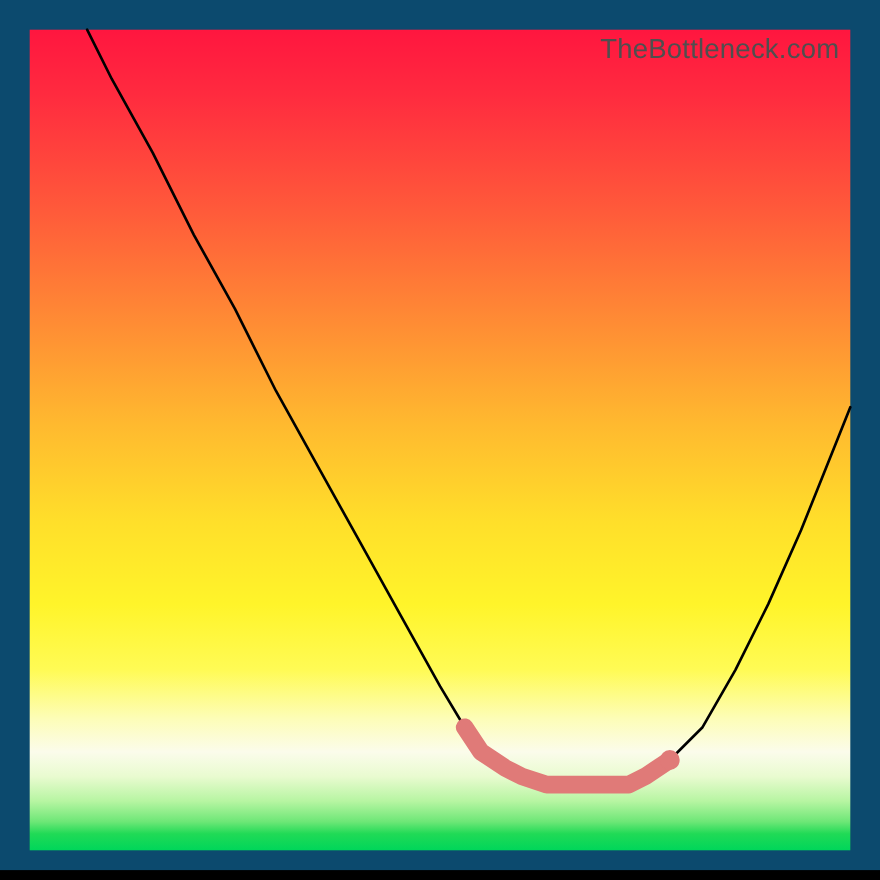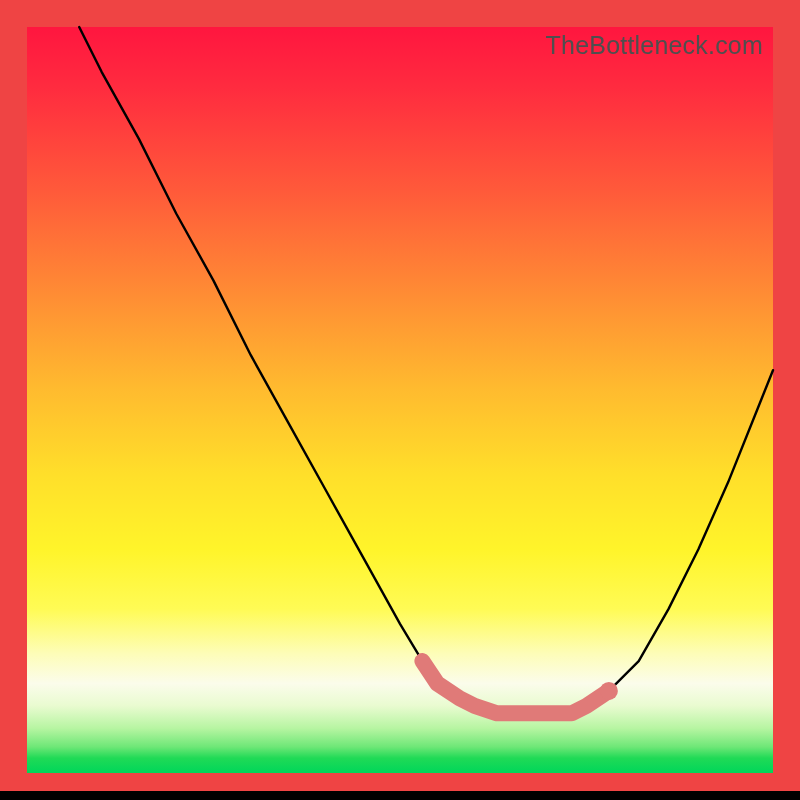--- a/index.html
+++ b/index.html
@@ -10,21 +10,21 @@
     background: #000;
     overflow: hidden;
     font-family: Arial, Helvetica, sans-serif;
   }
   .frame {
     position: absolute;
     left: 0;
     top: 0;
     width: 800px;
     height: 791px;
-    background: #ef4444;
+    background: #0c4a6e;
   }
   .plot {
     position: absolute;
     left: 27px;
     top: 27px;
     width: 746px;
     height: 746px;
     
     background: linear-gradient(
       to bottom,

